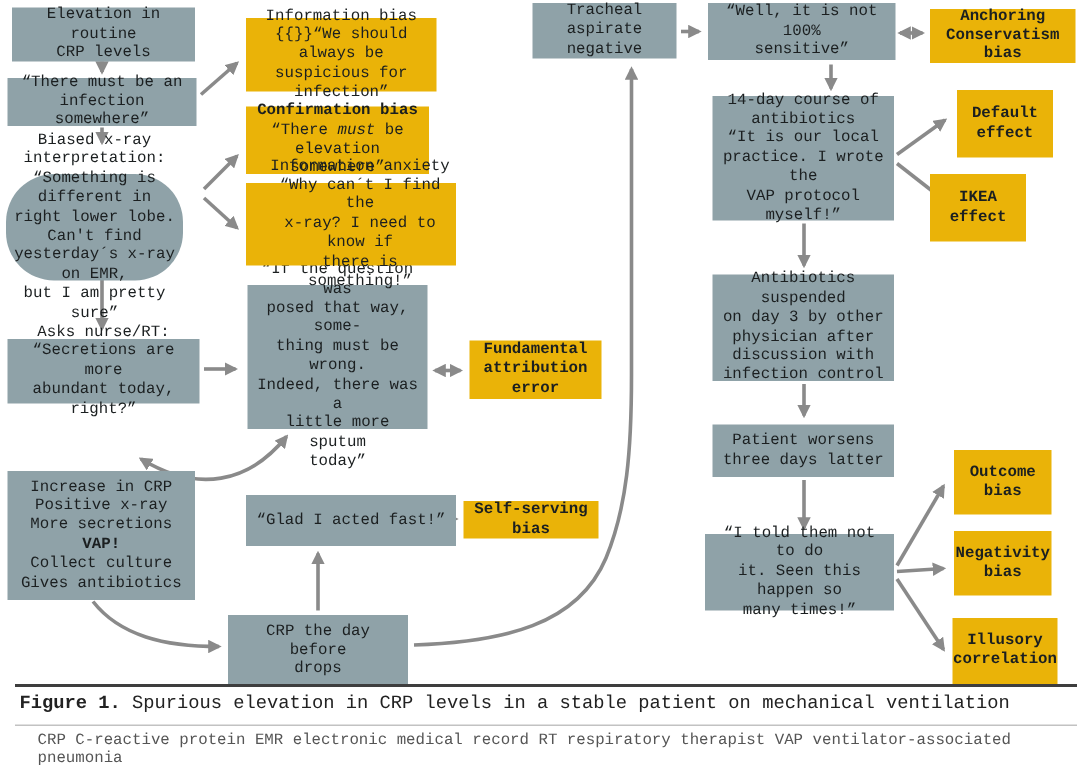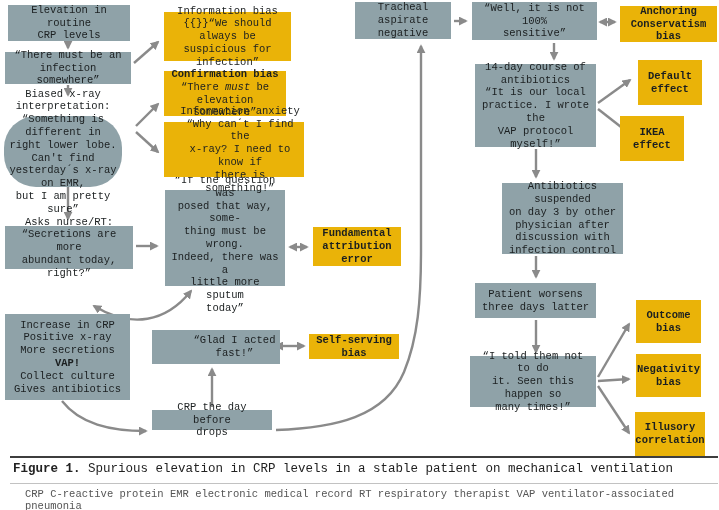--- a/index.html
+++ b/index.html
@@ -85,38 +85,38 @@
   </div>
 
   <div class="node dark" style="left:165px;top:190px;width:120px;height:96px;">Nurse/RT
 “If the question was
 posed that way, some-
 thing must be wrong.
 Indeed, there was a
 little more sputum
 today”</div>
 
-  <div class="node dark" style="left:152px;top:330px;width:128px;height:34px;padding-left:41px;">“Glad I acted fast!”</div>
+  <div class="node dark" style="left:164px;top:330px;width:140px;height:34px;">“Glad I acted fast!”</div>
 
-  <div class="node dark" style="left:152px;top:410px;width:120px;height:20px;">CRP the day before
+  <div class="node dark" style="left:152px;top:410px;width:120px;height:48px;">CRP the day before
 drops</div>
 
   <div class="node dark" style="left:355px;top:2px;width:96px;height:37px;">Tracheal aspirate
 negative</div>
 
   <div class="node dark" style="left:472px;top:2px;width:125px;height:38px;">“Well, it is not 100%
 sensitive”</div>
 
   <div class="node dark" style="left:475px;top:64px;width:121px;height:83px;">14-day course of
 antibiotics
 “It is our local
 practice. I wrote the
 VAP protocol myself!”</div>
 
-  <div class="node dark" style="left:502px;top:183px;width:121px;height:71px;">Antibiotics suspended
+  <div class="node dark" style="left:475px;top:183px;width:121px;height:71px;">Antibiotics suspended
 on day 3 by other
 physician after
 discussion with
 infection control</div>
 
   <div class="node dark" style="left:475px;top:283px;width:121px;height:35px;">Patient worsens
 three days latter</div>
 
   <div class="node dark" style="left:470px;top:356px;width:126px;height:51px;">“I told them not to do
 it. Seen this happen so

